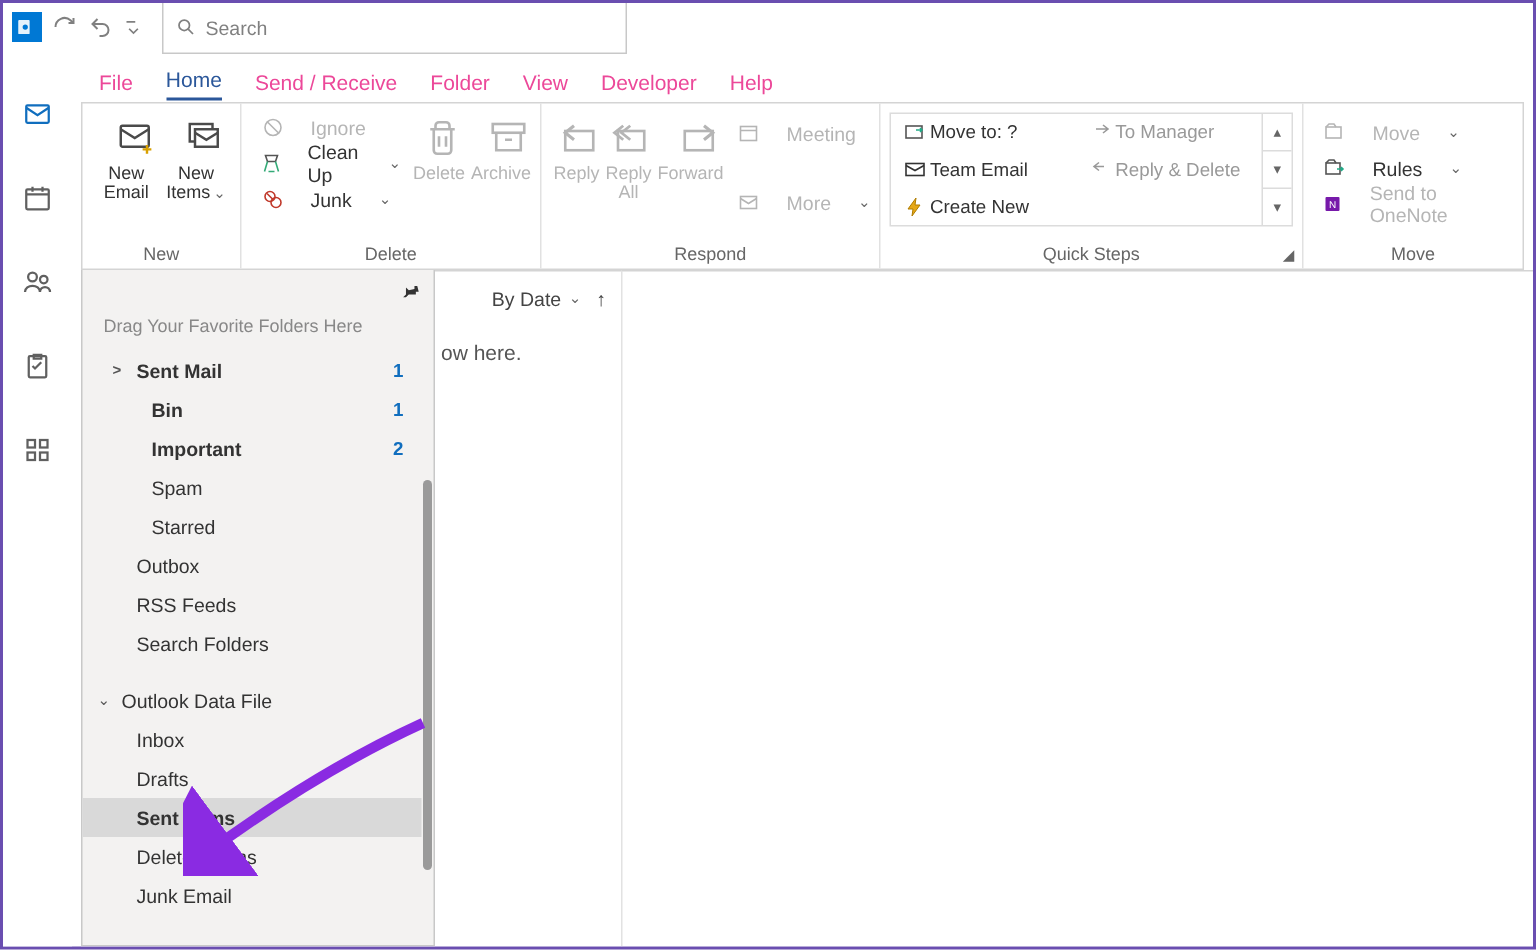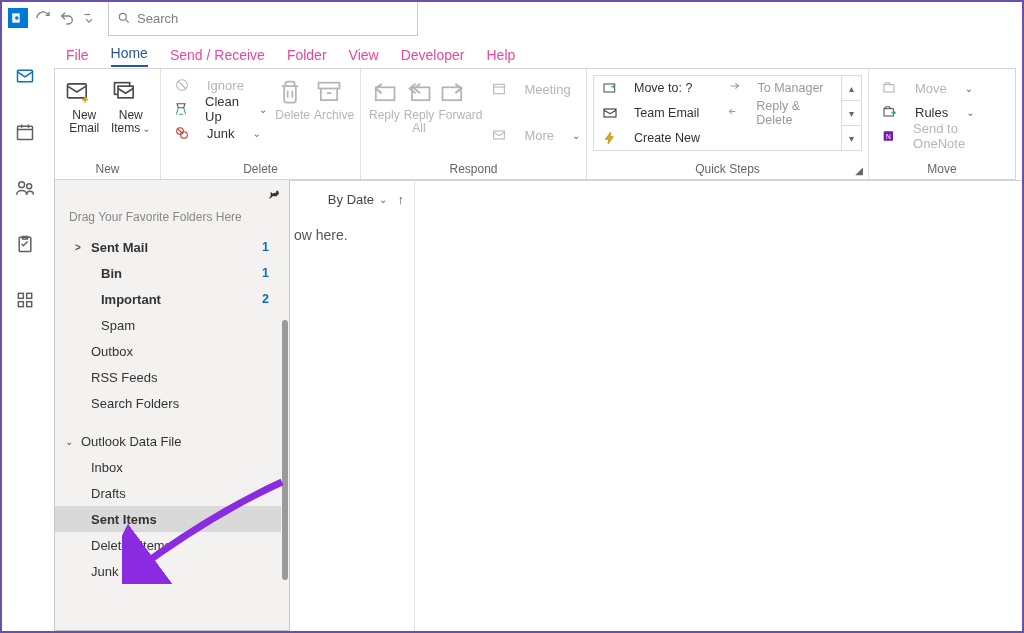--- a/index.html
+++ b/index.html
@@ -141,21 +141,21 @@
   .group-label {
     text-align: center;
     font-size: 12px;
     color: #666;
     height: 18px;
     line-height: 16px;
   }
   .big-btn {
     display: flex;
     flex-direction: column;
-    align-items: flex-start;
+    align-items: flex-end;
     width: 50px;
     font-size: 12px;
     text-align: center;
     color: #333;
     gap: 2px;
     padding-top: 4px;
   }
   .big-btn.disabled { color: var(--disabled); }
   .big-btn .icon { width: 30px; height: 30px; display:flex; align-items:center; justify-content:center; }
   .big-btn .icon svg { width: 28px; height: 28px; }
@@ -180,21 +180,21 @@
     height: 76px;
     width: 240px;
     display:flex;
     flex-direction:column;
   }
   .quicksteps-list .qs-item {
     flex:1;
     display:flex;
     align-items:center;
     padding:0 8px;
-    gap:16px;
+    gap:2px;
     font-size:12.5px;
     color:#333;
   }
   .quicksteps-list .qs-item .icon { width:16px; height:16px; display:flex; align-items:center; justify-content:center;}
   .qs-side {
     width: 20px;
     border-left:1px solid #dcdcdc;
     display:flex; flex-direction:column;
   }
   .qs-side .handle { flex:1; display:flex; align-items:center; justify-content:center; color:#666; font-size:10px; border-bottom:1px solid #dcdcdc;}
@@ -654,20 +654,24 @@
             </div>
             <div class="fnode indent-2 bold">
               <span class="arrow"></span>
               <span>Important</span>
               <span class="count">2</span>
             </div>
             <div class="fnode indent-2">
               <span class="arrow"></span>
               <span>Spam</span>
             </div>
+            <div class="fnode indent-2">
+              <span class="arrow"></span>
+              <span>Starred</span>
+            </div>
             <div class="fnode indent-1">
               <span class="arrow"></span>
               <span>Outbox</span>
             </div>
             <div class="fnode indent-1">
               <span class="arrow"></span>
               <span>RSS Feeds</span>
             </div>
             <div class="fnode indent-1">
               <span class="arrow"></span>

